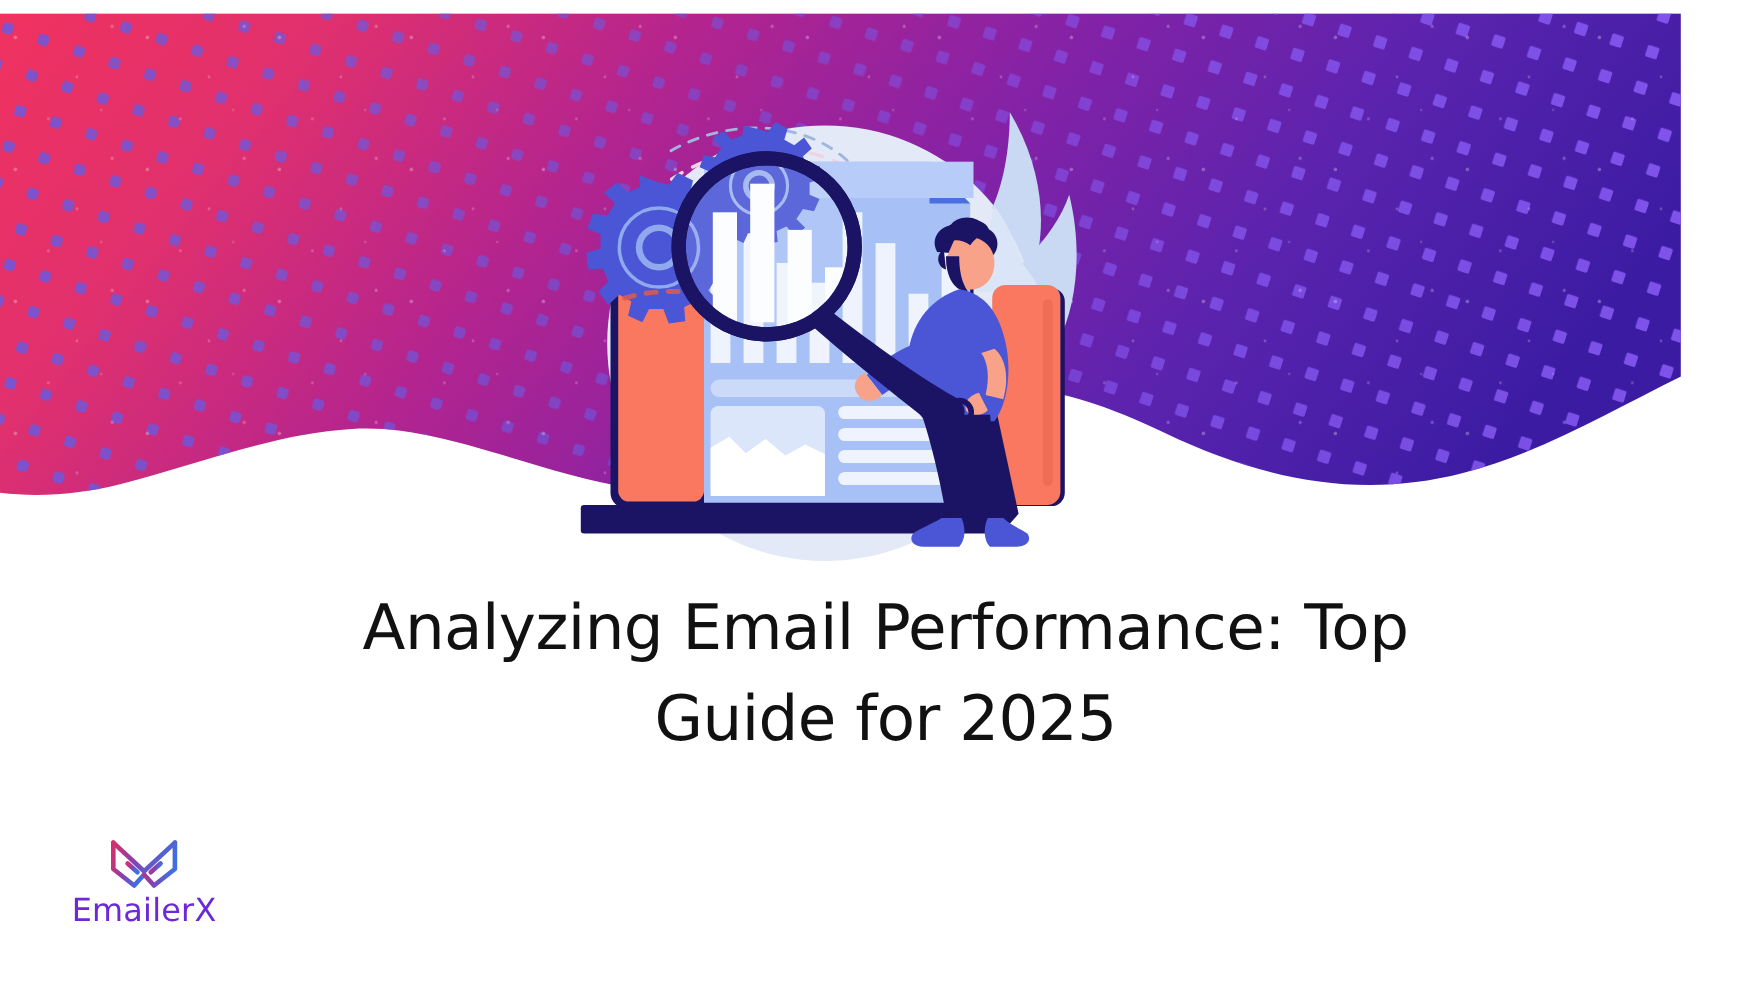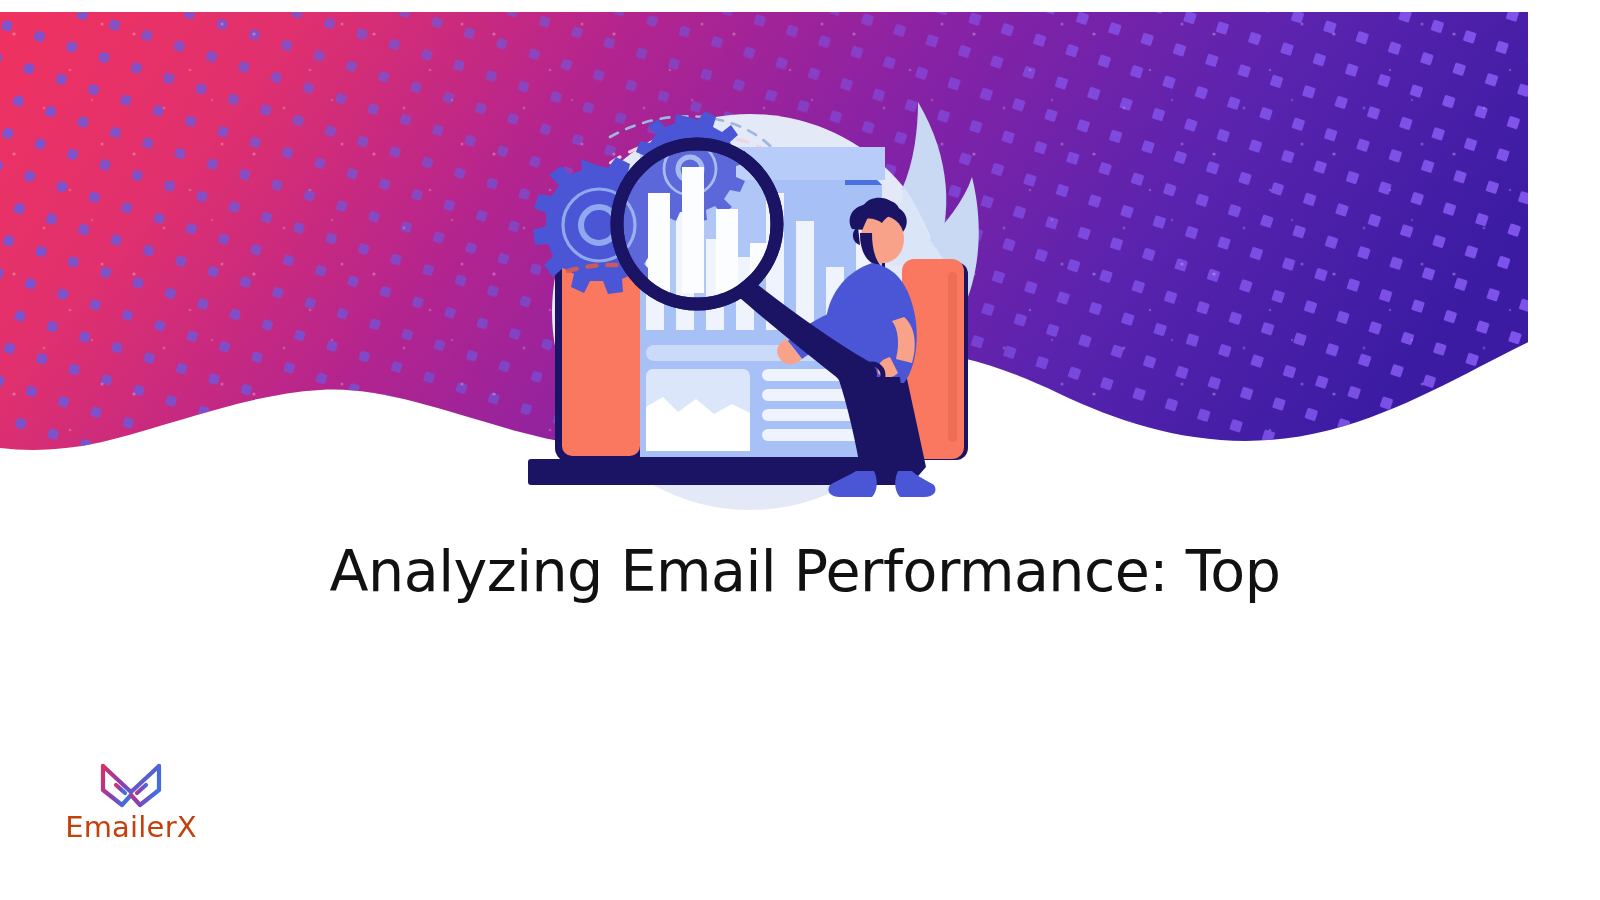--- a/index.html
+++ b/index.html
@@ -60,21 +60,21 @@
     left: 46px;
     top: 748px;
     width: 170px;
     text-align: center;
   }
   #logo-mark { display:block; margin: 0 auto; }
   #logo-word {
     font-family: "DejaVu Sans", sans-serif;
     font-size: 29px;
     font-weight: 400;
-    color: #c2410c;
+    color: #6d28d9;
     letter-spacing: 0.2px;
     margin-top: 2px;
   }
 </style>
 </head>
 <body>
 
 <div id="stage">
 
   <div id="bg-band">
@@ -278,20 +278,21 @@
           <rect x="216" y="142" width="22" height="84"></rect>
           <rect x="250" y="176" width="22" height="50"></rect>
         </g>
         <circle cx="197" cy="157" r="80" fill="none" stroke="#1b1464" stroke-width="13"></circle>
       </g>
     </svg>
   </div>
 
   <div id="title-block">
     <div class="line">Analyzing Email Performance: Top</div>
+    <div class="line">Guide for 2025</div>
   </div>
 
   <div id="logo">
     <svg id="logo-mark" width="72" height="48" viewBox="0 0 72 48" xmlns="http://www.w3.org/2000/svg">
       <defs>
         <linearGradient id="lgGrad" x1="0" y1="0" x2="1" y2="0.35">
           <stop offset="0%" stop-color="#d6306b"></stop>
           <stop offset="50%" stop-color="#8a3fb0"></stop>
           <stop offset="100%" stop-color="#3f6fe0"></stop>
         </linearGradient>

